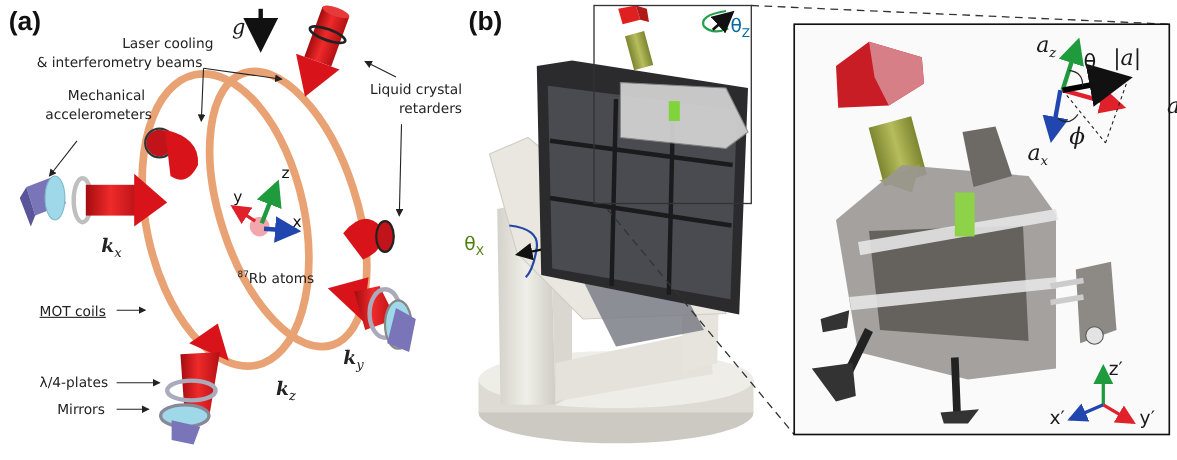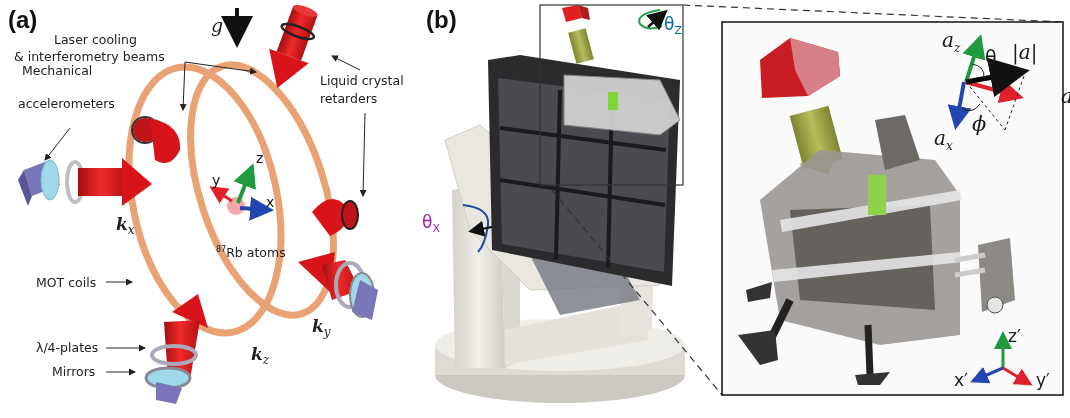--- a/index.html
+++ b/index.html
@@ -1,20 +1,20 @@
 <!DOCTYPE html>
 <html><head>
 <meta charset="utf-8">
 <style>
   html, body { margin: 0; padding: 0; background: #ffffff; }
   body { width: 1070px; height: 418px; position: relative; overflow: hidden;
          font-family: "DejaVu Sans", sans-serif; color: #1a1a1a; }
   .abs { position: absolute; }
   .panel-label { font-family: "Liberation Sans", sans-serif; font-weight: bold; font-size: 24px; color: #111; }
-  .lbl { font-size: 12.5px; color: #222; text-align: left; line-height: 15px; white-space: nowrap; }
+  .lbl { font-size: 12.5px; color: #222; text-align: right; line-height: 15px; white-space: nowrap; }
   .k { font-family: "DejaVu Serif", serif; font-style: italic; font-weight: bold; font-size: 17px; color: #222; }
   .k sub { font-size: 12px; font-weight: normal; }
   .axis-lbl { font-size: 14px; color: #111; }
   svg { position: absolute; left: 0; top: 0; }
   .mathsym { font-family: "DejaVu Serif", serif; font-style: italic; }
 </style>
 </head>
 <body>
 
 <svg width="1070" height="418" viewBox="0 0 1070 418">
@@ -195,43 +195,43 @@
     <line x1="1003" y1="368" x2="1030" y2="384" stroke="#e0202a" stroke-width="3" marker-end="url(#arrRed)"></line>
   </g>
 </svg>
 
 <div class="abs panel-label" style="left:8px;top:6px;">(a)</div>
 <div class="abs mathsym" style="left:211px;top:14px;font-size:19px;">g</div>
 
 <div class="abs lbl" style="left:54px;top:32px;width:140px;">Laser cooling</div>
 <div class="abs lbl" style="left:14px;top:49px;width:170px;">&amp; interferometry beams</div>
 
-<div class="abs lbl" style="left:22px;top:63px;width:110px;">Mechanical</div>
+<div class="abs lbl" style="left:22px;top:79px;width:110px;">Mechanical</div>
 <div class="abs lbl" style="left:18px;top:96px;width:120px;">accelerometers</div>
 
 <div class="abs lbl" style="left:320px;top:73px;width:100px;">Liquid crystal</div>
 <div class="abs lbl" style="left:320px;top:91px;width:100px;">retarders</div>
 
 <div class="abs axis-lbl" style="left:212px;top:172px;">y</div>
 <div class="abs axis-lbl" style="left:256px;top:150px;">z</div>
 <div class="abs axis-lbl" style="left:266px;top:194px;">x</div>
 
 <div class="abs lbl" style="left:216px;top:222px;margin-top:20px;"><sup style="font-size:8px;">87</sup><span>Rb atoms</span></div>
 
-<div class="abs k" style="left:92px;top:214px;margin-left:24px;"><span>k</span><sub>x</sub></div>
+<div class="abs k" style="left:92px;top:214px;"><span>k</span><sub>x</sub></div>
 <div class="abs k" style="left:312px;top:316px;"><span>k</span><sub>y</sub></div>
 <div class="abs k" style="left:204px;top:344px;margin-left:47px;"><span>k</span><sub>z</sub></div>
 
-<div class="abs lbl" style="left:36px;top:275px;text-align:center;">MOT coils</div>
+<div class="abs lbl" style="left:36px;top:275px;text-align:center;text-decoration:underline;">MOT coils</div>
 <div class="abs lbl" style="left:36px;top:340px;text-align:right;">λ/4-plates</div>
 <div class="abs lbl" style="left:52px;top:364px;text-align:left;">Mirrors</div>
 
 <div class="abs panel-label" style="left:426px;top:6px;">(b)</div>
 <div class="abs" style="left:664px;top:14px;font-size:17px;color:#0369a1;"><span>θ</span><sub style="font-size:11px;">Z</sub></div>
-<div class="abs" style="left:422px;top:212px;font-size:17px;color:#a21caf;"><span>θ</span><sub style="font-size:11px;">X</sub></div>
+<div class="abs" style="left:422px;top:212px;font-size:17px;color:#4d7c0f;"><span>θ</span><sub style="font-size:11px;">X</sub></div>
 
 <div class="abs mathsym" style="left:942px;top:28px;font-size:20px;text-align:center;"><span>a</span><sub style="font-size:12px;">z</sub></div>
 <div class="abs" style="left:985px;top:46px;font-size:19px;">θ</div>
 <div class="abs mathsym" style="left:1012px;top:40px;font-size:20px;">|a|</div>
 <div class="abs mathsym" style="left:1061px;top:84px;font-size:20px;"><span>a</span><sub style="font-size:12px;">y</sub></div>
 <div class="abs mathsym" style="left:972px;top:112px;font-size:21px;">ϕ</div>
 <div class="abs mathsym" style="left:934px;top:126px;font-size:20px;"><span>a</span><sub style="font-size:12px;">x</sub></div>
 
 <div class="abs" style="left:1008px;top:326px;font-size:17px;">z′</div>
 <div class="abs" style="left:954px;top:370px;font-size:17px;">x′</div>

